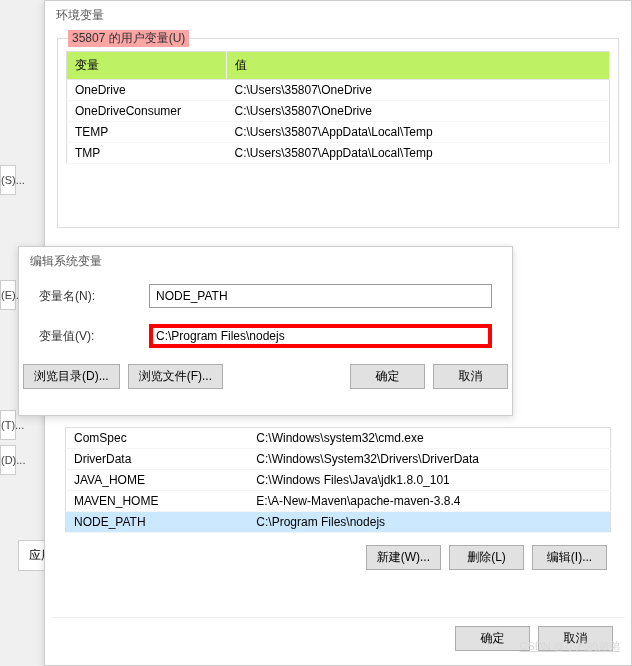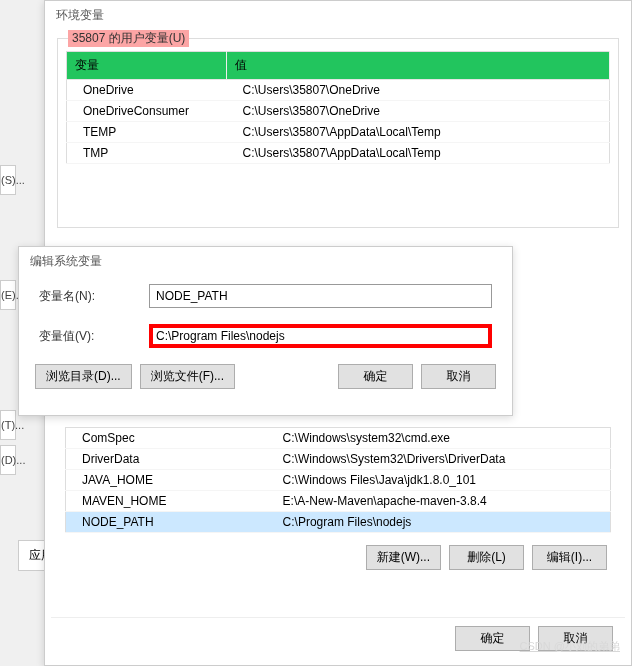--- a/index.html
+++ b/index.html
@@ -2,22 +2,22 @@
 <html><head>
   <meta charset="utf-8">
   <style>
     * { box-sizing: border-box; margin: 0; padding: 0; font-family: "Microsoft YaHei", "Segoe UI", sans-serif; font-size: 12px; }
     body { background:#f0f0f0; width:632px; height:666px; overflow:hidden; position:relative; }
     .win { position:absolute; background:#fff; border:1px solid #ccc; box-shadow:0 2px 8px rgba(0,0,0,.15);}
     .titlebar { padding:6px 11px; color:#555; font-size:12px;}
     .groupbox { border:1px solid #ddd; margin:8px 12px; padding:8px 0; position:relative;}
     .groupbox-title { position:absolute; top:-9px; left:10px; background:#fca5a5; padding:0 4px; color:#333;}
     table.env { width:calc(100% - 16px); margin:4px 8px; border-collapse:collapse; border:1px solid #ddd;}
-    table.env th { text-align:left; font-weight:normal; padding:5px 8px; background:#22c55e; border-bottom:1px solid #e5e5e5; border-right:1px solid #eee;margin-left:12px;}
-    table.env td { padding:3px 16px; border-bottom:1px solid #f5f5f5; white-space:nowrap; overflow:hidden; text-overflow:ellipsis; max-width:200px;}
+    table.env th { text-align:left; font-weight:normal; padding:5px 8px; background:#bef264; border-bottom:1px solid #e5e5e5; border-right:1px solid #eee;margin-left:12px;}
+    table.env td { padding:3px 8px; border-bottom:1px solid #f5f5f5; white-space:nowrap; overflow:hidden; text-overflow:ellipsis; max-width:200px;}
     table.env tr.sel td { background:#cce8ff;}
     .btnrow { display:flex; justify-content:flex-end; gap:8px; padding:8px 12px;}
     button { min-width:75px; height:25px; background:#e1e1e1; border:1px solid #adadad; cursor:pointer; font-size:12px; padding:0 10px;}
     .side-tab { position:absolute; left:0; width:16px; background:#fff; border:1px solid #ccc; padding:8px 0; text-align:center; font-size:11px; color:#444;}
     .edit-win .row { display:flex; align-items:center; padding:8px 20px;}
     .edit-win .row label { width:110px; color:#333;}
     .edit-win .row input { flex:1; height:24px; padding:2px 6px; border:1px solid #999; font-size:12px;}
     .highlight { outline:4px solid #ff0000; outline-offset:-4px;}
     .watermark { position:absolute; right:12px; bottom:12px; color:#d8d8d8; font-size:11px; pointer-events:none;text-decoration:underline;}
     .truncate { max-width:320px; overflow:hidden; text-overflow:ellipsis;}
@@ -108,21 +108,21 @@
   <div class="row">
     <label>变量名(N):</label>
     <input type="text" value="NODE_PATH" style="">
   </div>
 
   <div class="row">
     <label>变量值(V):</label>
     <input type="text" class="highlight" value="C:\Program Files\nodejs" style="">
   </div>
 
-  <div class="btnrow" style="justify-content:flex-start; padding:8px 16px;">
+  <div class="btnrow" style="justify-content:flex-start; padding:8px 4px;">
     <button>浏览目录(D)...</button>
     <button>浏览文件(F)...</button>
     <div style="flex:1"></div>
     <button>确定</button>
     <button>取消</button>
   </div>
 </div>
 
 <div class="watermark">CSDN @小刘的弟弟</div>
 

